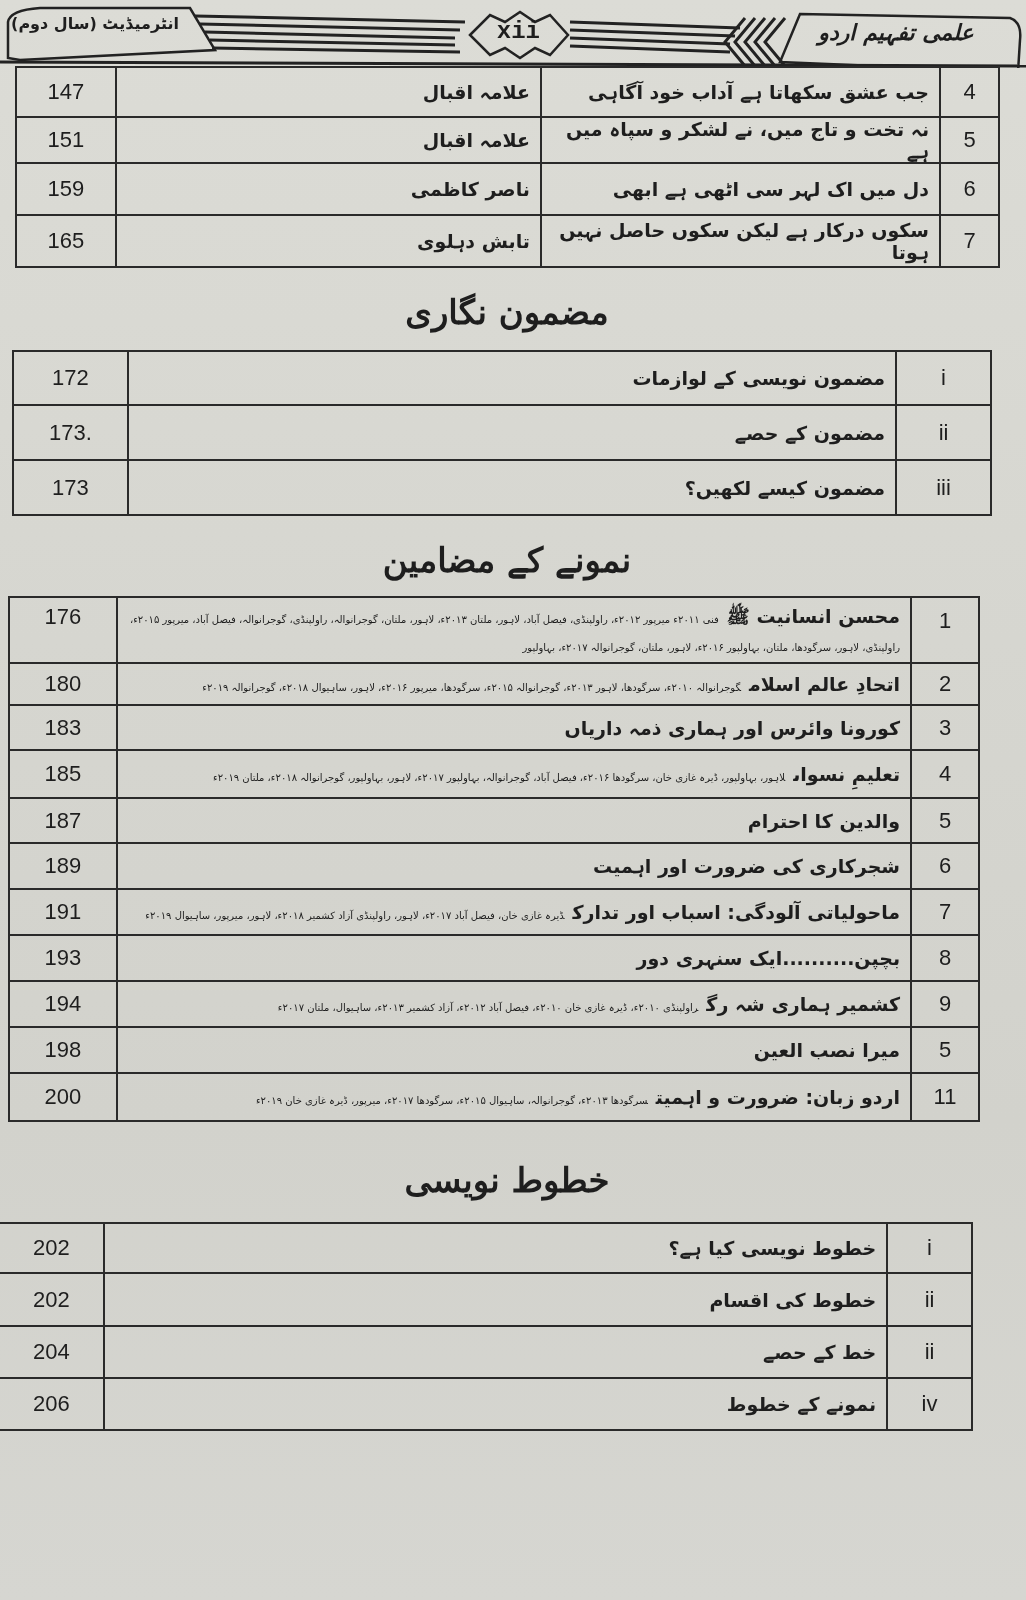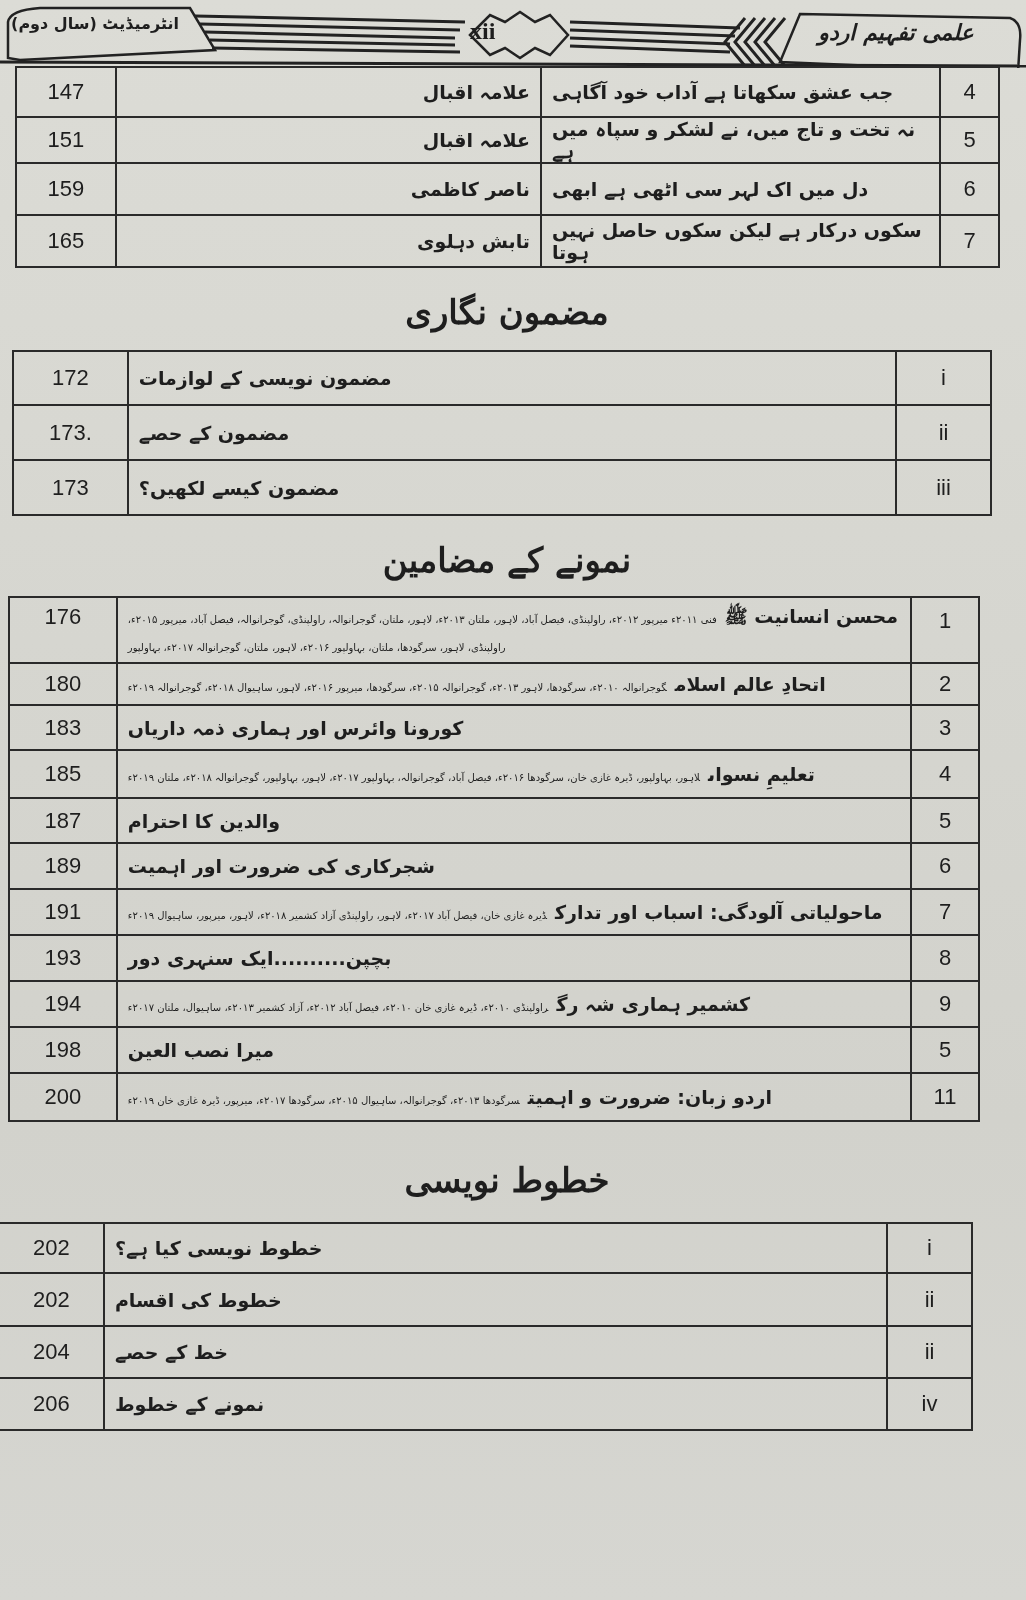--- a/index.html
+++ b/index.html
@@ -19,42 +19,42 @@
   .header svg { position: absolute; left: 0; top: 0; }
   .hdr-left {
     position: absolute; left: 10px; top: 14px; width: 170px; text-align: center;
     direction: rtl; font-size: 16px; font-weight: bold;
   }
   .hdr-right {
     position: absolute; right: 30px; top: 20px; width: 200px; text-align: center;
     direction: rtl; font-size: 22px; font-weight: bold; font-style: italic;
   }
   .hdr-page {
-    position: absolute; left: 470px; top: 18px; width: 70px; text-align: left;
-    font-family: Liberation Serif, serif; font-weight: bold; font-size: 24px;
+    position: absolute; left: 470px; top: 18px; width: 70px; text-align: right;
+    font-family: Liberation Mono, monospace; font-weight: bold; font-size: 24px;
   }
 
   table.toc {
     position: absolute; border-collapse: collapse;
     background: transparent;
   }
   table.toc td {
     border: 2px solid #2a2a2a;
     padding: 0 10px;
     vertical-align: middle;
   }
   td.pg {
     font-family: "Liberation Sans", sans-serif; font-size: 22px; text-align: center;
     font-weight: 500;
   }
   td.num {
     font-family: "Liberation Sans", sans-serif; font-size: 22px; text-align: center;
   }
   td.title {
-    direction: rtl; text-align: left; font-size: 19px; font-weight: bold;
+    direction: rtl; text-align: right; font-size: 19px; font-weight: bold;
     font-family: "DejaVu Sans", sans-serif;
     margin-left: 28px;
   }
   td.title .note {
     font-size: 10px; font-weight: normal; margin-right: 8px;
   }
   td.author {
     direction: rtl; text-align: right; font-size: 19px; font-weight: bold;
   }
   .section-title {

